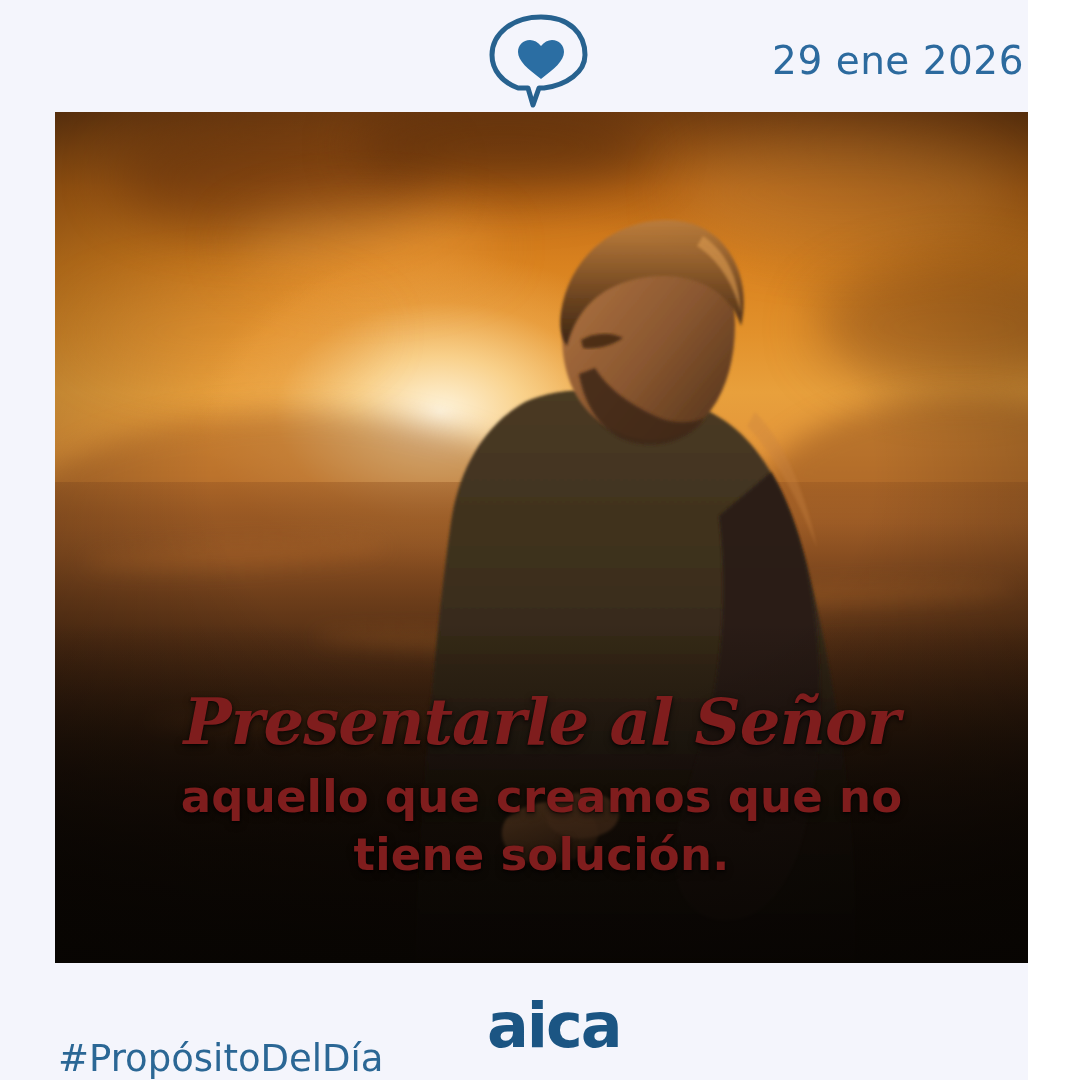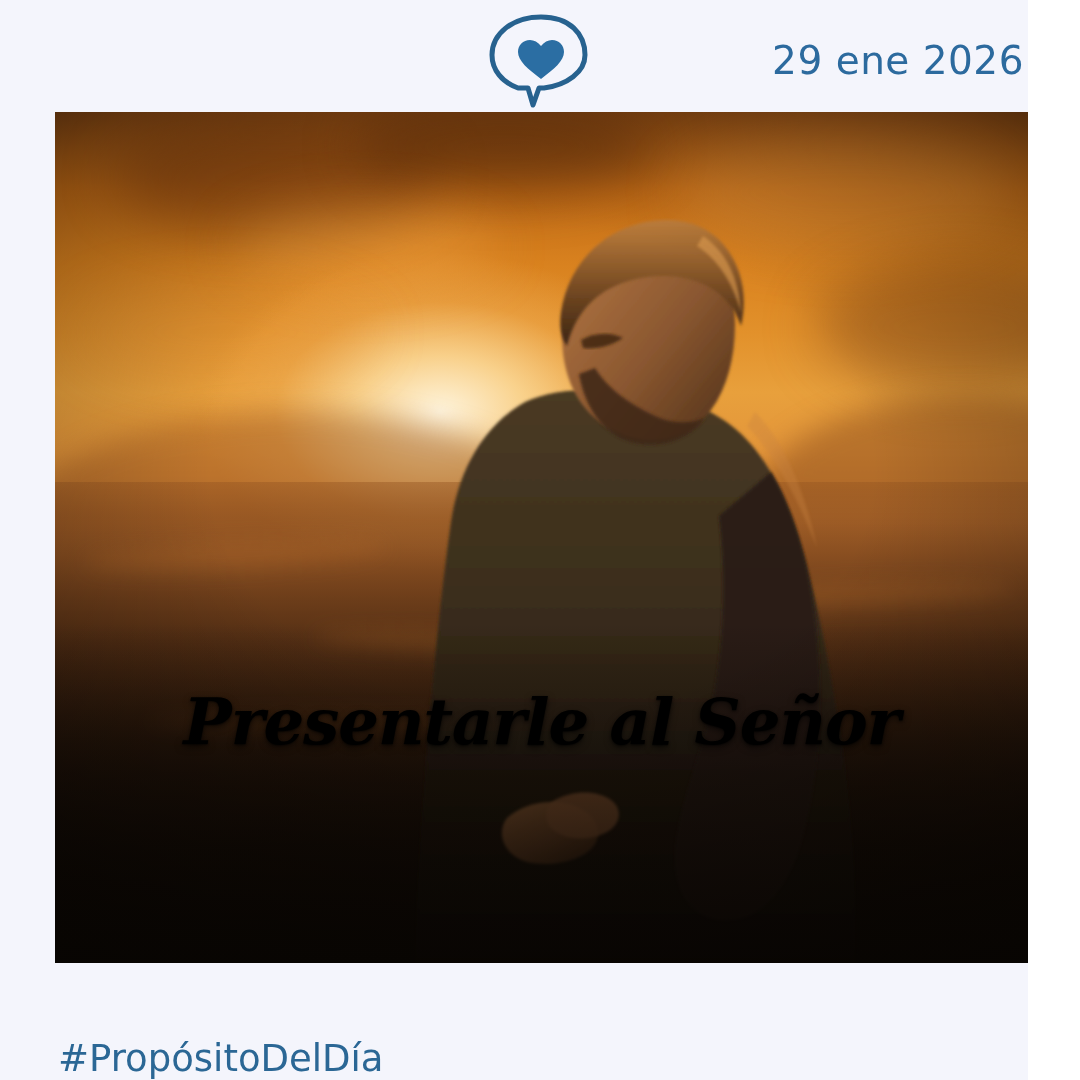--- a/index.html
+++ b/index.html
@@ -150,21 +150,21 @@
   }
 
   
   #quote-block {
     position: absolute;
     left: 55px;
     top: 690px;
     width: 973px;
     text-align: center;
     text-shadow: 0 3px 7px rgba(0,0,0,0.55), 0 1px 2px rgba(0,0,0,0.6);
-    color: #000000;
+    color: #7f1d1d;
   }
   #quote-line-1 {
     font-family: "DejaVu Serif", serif;
     font-style: italic;
     font-weight: bold;
     font-size: 64px;
     line-height: 1.0;
     letter-spacing: -1px;
     white-space: nowrap;
   }
@@ -342,19 +342,21 @@
 
       <path d="M700 300 C730 330 750 380 762 436 C744 388 720 344 692 314 Z" fill="#c9833f" opacity="0.35" filter="url(#soften)"></path>
     </svg>
 
     <div id="vignette"></div>
     <div id="bottom-fade"></div>
   </div>
 
   <div id="quote-block">
     <div id="quote-line-1">Presentarle al Señor</div>
+    <div id="quote-line-2">aquello que creamos que no tiene solución.</div>
   </div>
 
   <div id="footer">
     <div id="hashtag">#PropósitoDelDía</div>
+    <div id="brand-logo">aica</div>
   </div>
 
 </div>
 
 </body></html>

